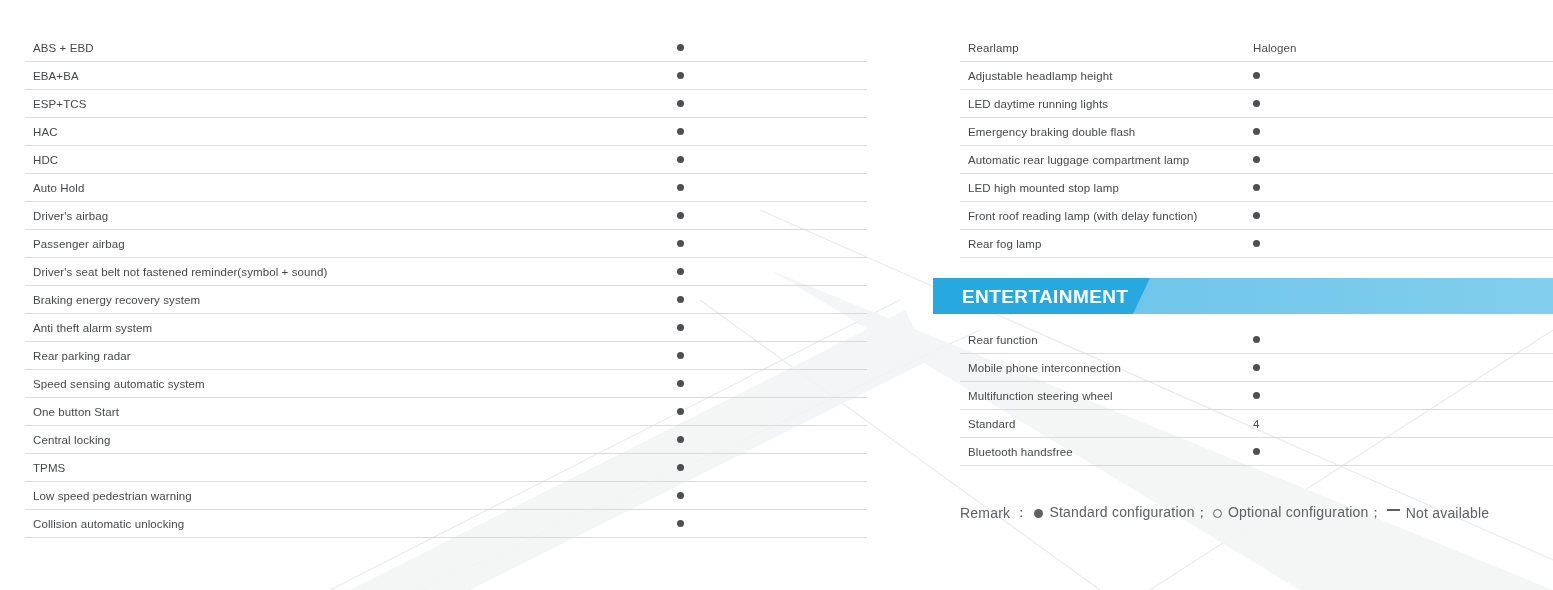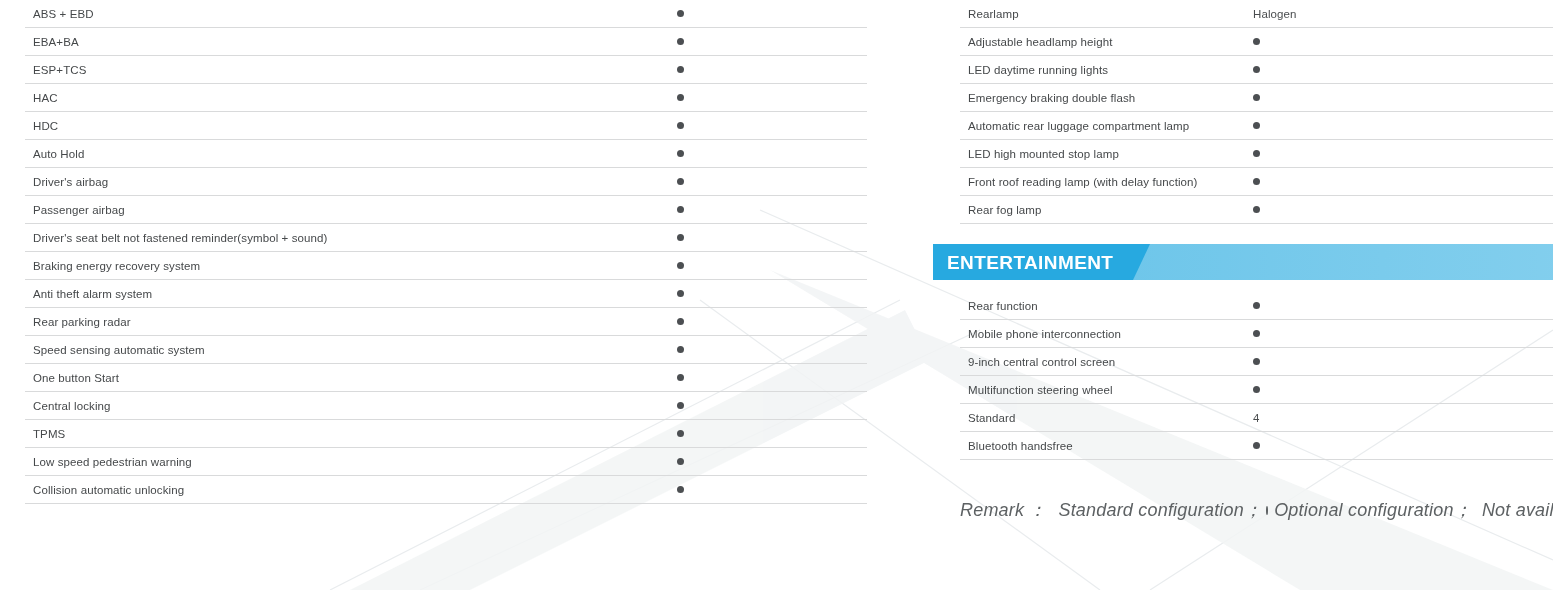--- a/index.html
+++ b/index.html
@@ -29,20 +29,21 @@
     position: relative;
     z-index: 1;
     width: 1553px;
     height: 590px;
     display: flex;
     box-sizing: border-box;
   }
 
   .col {
     box-sizing: border-box;
+    margin-top: 34px;
   }
   .col-left {
     width: 900px;
     padding: 0 33px 0 25px;
   }
   .col-right {
     width: 653px;
     padding: 0 0 12px 60px;
     position: relative;
   }
@@ -113,43 +114,42 @@
   .banner .tab:after {
     content: "";
     position: absolute;
     right: -17px;
     top: 0;
     border-top: 36px solid #27a9e0;
     border-right: 17px solid transparent;
   }
   .banner .title {
     position: absolute;
-    left: 14px;
+    left: 29px;
     top: 0;
     height: 36px;
     line-height: 37px;
     color: #ffffff;
     font-size: 19px;
     font-weight: bold;
     letter-spacing: 0.4px;
     z-index: 3;
     font-family: "Liberation Sans", sans-serif;
   }
 
   .remark {
     margin-top: 38px;
     margin-left: 0;
-    font-size: 18px;
+    font-size: 14px;
     color: #5d6163;
     letter-spacing: 0.2px;
     display: flex;
     align-items: center;
     gap: 0;
     white-space: nowrap;
-    font-style: italic;
   }
   .remark .lbl { margin-right: 3px; }
   .remark .sep { margin: 0 4px 0 1px; }
   .remark .sym-filled {
     display: inline-block;
     width: 9px; height: 9px;
     border-radius: 50%;
     background: #5d6163;
     margin: 0 6px 0 2px;
     position: relative; top: 0px;
@@ -328,24 +328,20 @@
       <tbody id="right-bottom-rows">
           <tr>
             <td class="name">Rear function</td>
             <td class="val"><span class="dot"></span></td>
           </tr>
           <tr>
             <td class="name">Mobile phone interconnection</td>
             <td class="val"><span class="dot"></span></td>
           </tr>
           <tr>
-            <td class="name">9-inch central control screen</td>
-            <td class="val"><span class="dot"></span></td>
-          </tr>
-          <tr>
             <td class="name">Multifunction steering wheel</td>
             <td class="val"><span class="dot"></span></td>
           </tr>
           <tr>
             <td class="name">Standard</td>
             <td class="val">4</td>
           </tr>
           <tr>
             <td class="name">Bluetooth handsfree</td>
             <td class="val"><span class="dot"></span></td>

